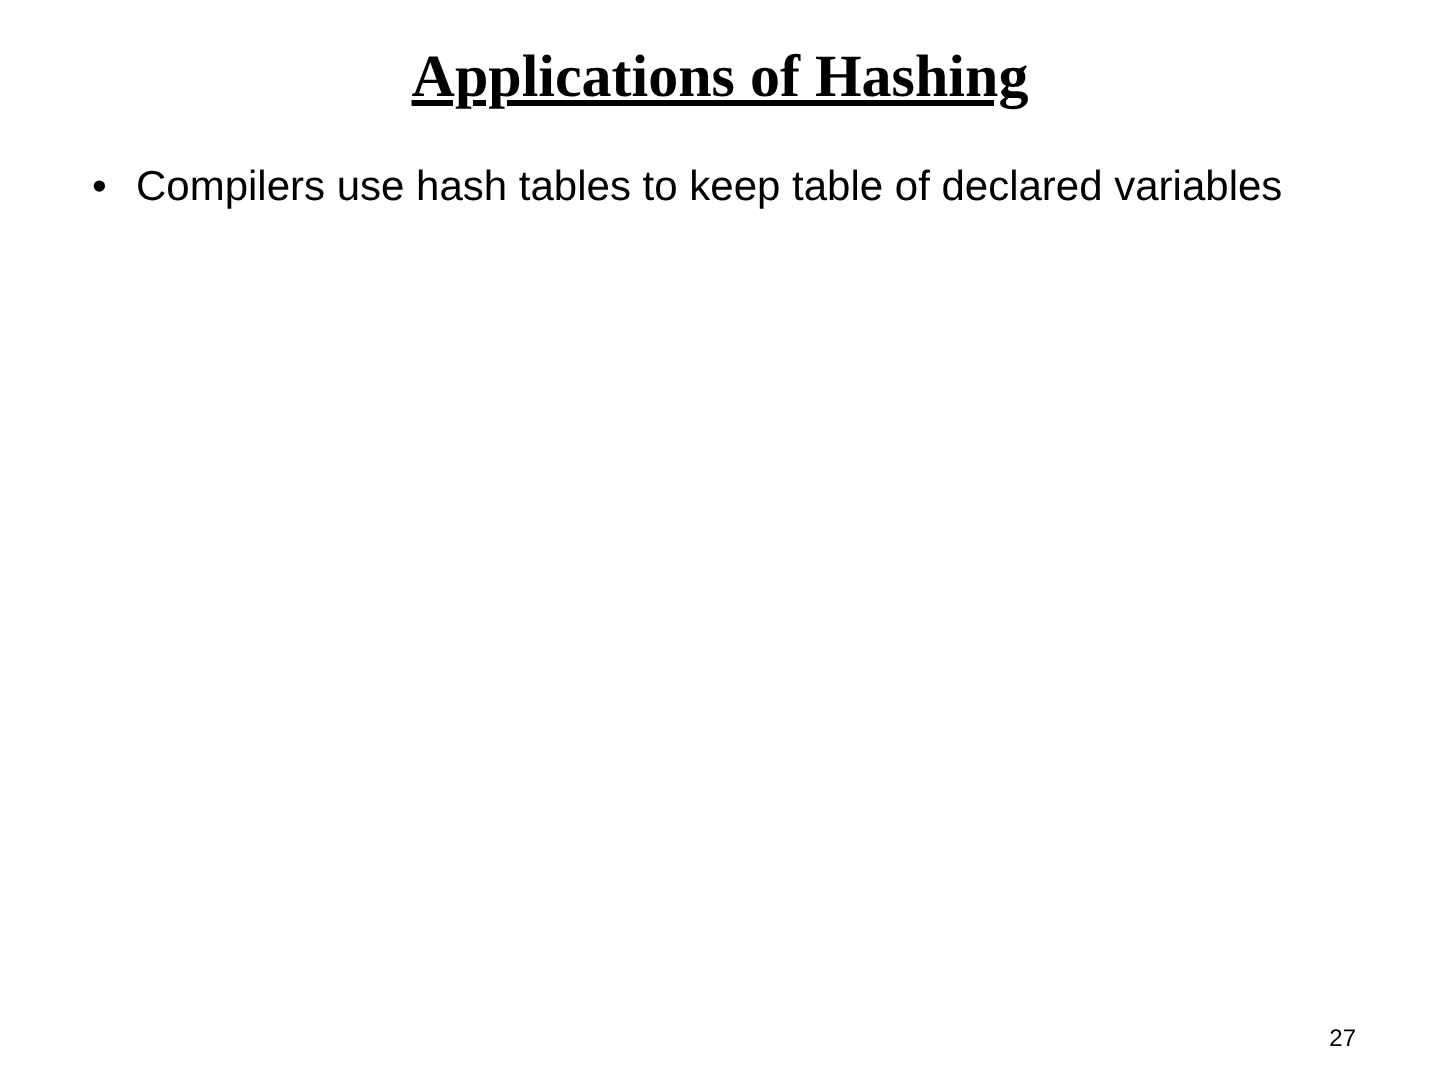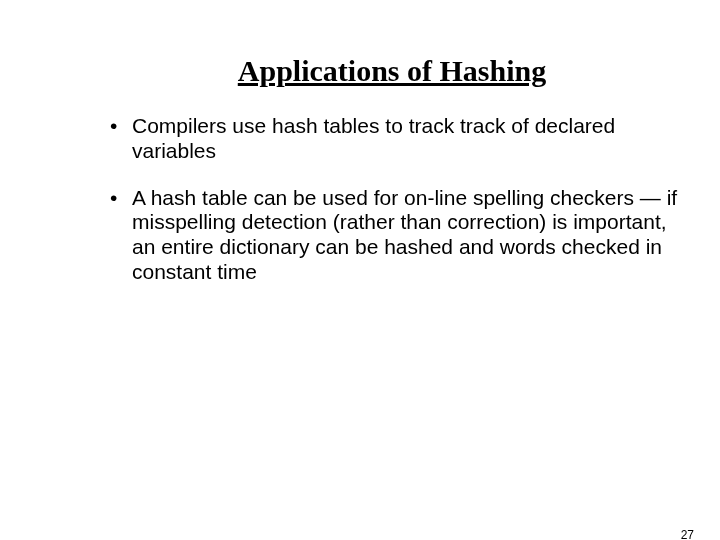--- a/index.html
+++ b/index.html
@@ -1,16 +1,16 @@
 <!DOCTYPE html>
 <html><head>
   <meta charset="utf-8">
   <style>
     * {
-      margin: 16px;
+      margin: 0;
       padding: 0;
       box-sizing: border-box;
     }
     body {
       width: 720px;
       height: 540px;
       background: #fff;
       font-family: Arial, Helvetica, sans-serif;
       color: #000;
       position: relative;
@@ -49,17 +49,16 @@
       right: 42px;
       font-size: 12px;
     }
   </style>
 </head>
 <body>
 
 <h1 class="slide-title">Applications of Hashing</h1>
 
 <ul class="bullet-list">
-  <li>Compilers use hash tables to track track of declared variables</li>
-  <li>A hash table can be used for on-line spelling checkers — if misspelling detection (rather than correction) is important, an entire dictionary can be hashed and words checked in constant time</li>
+  <li>Compilers use hash tables to keep table of declared variables</li>
 </ul>
 
 <div class="page-number">27</div>
 
 </body></html>

